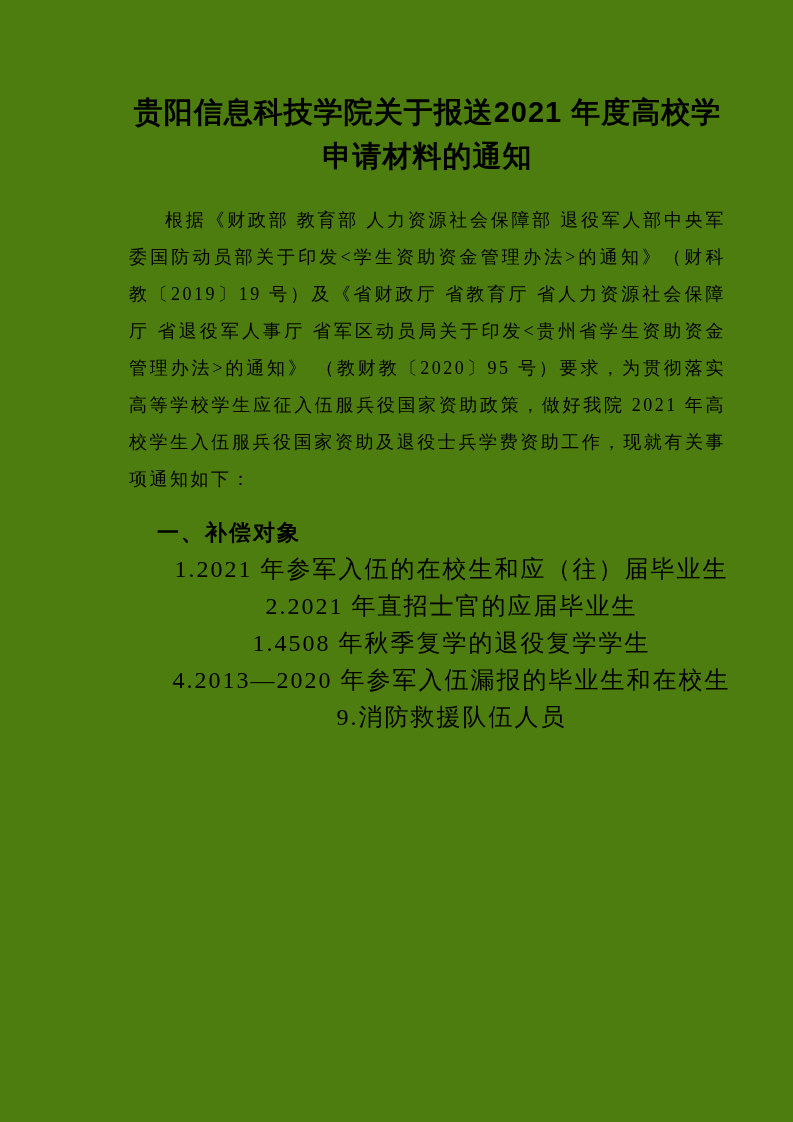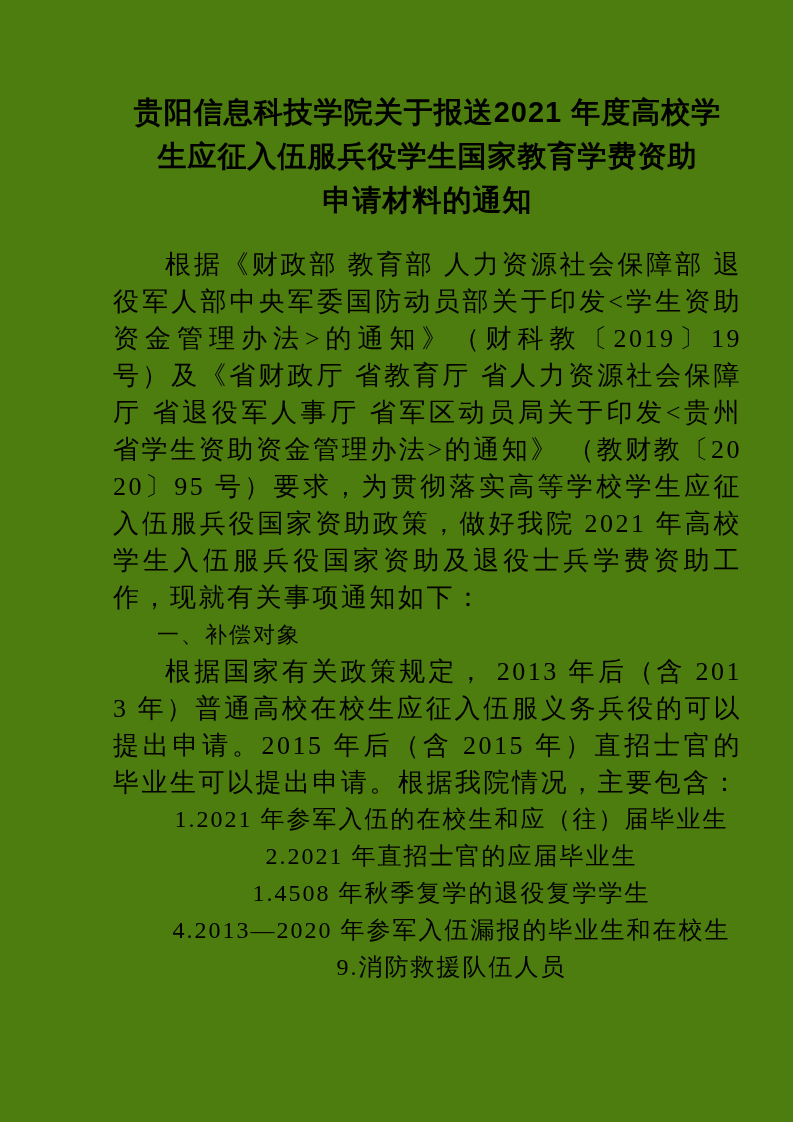--- a/index.html
+++ b/index.html
@@ -24,33 +24,33 @@
     font-size: 29px;
     line-height: 44px;
     text-align: center;
     letter-spacing: 1px;
     margin: 0 0 24px 0;
   }
   .doc-title .title-line {
     white-space: nowrap;
   }
   .para {
-    margin: 0;
-    font-size: 26px;
+    margin: 16px;
+    font-size: 18px;
     line-height: 37px;
     letter-spacing: 2.5px;
     text-align: justify;
     text-indent: 2em;
     word-break: break-all;
   }
   .heading {
     margin: 0;
     font-size: 22px;
     line-height: 37px;
-    font-weight: normal;
+    font-weight: bold;
     text-indent: 2em;
     letter-spacing: 2px;
     font-family: "Liberation Serif", "DejaVu Serif", serif;
   }
   .list-item {
     margin: 0;
     font-size: 24px;
     line-height: 37px;
     letter-spacing: 2px;
     text-indent: 2em;
@@ -58,29 +58,27 @@
     text-align: center;
   }
 </style>
 </head>
 <body>
 
 <div class="page">
 
   <h1 class="doc-title">
     <div class="title-line">贵阳信息科技学院关于报送2021 年度高校学</div>
-    <div class="title-line">生应征入伍服兵役学生国家教育学费资助</div>
     <div class="title-line">申请材料的通知</div>
   </h1>
 
   <p class="para">根据《财政部 教育部 人力资源社会保障部 退役军人部中央军委国防动员部关于印发&lt;学生资助资金管理办法&gt;的通知》（财科教〔2019〕19 号）及《省财政厅 省教育厅 省人力资源社会保障厅 省退役军人事厅 省军区动员局关于印发&lt;贵州省学生资助资金管理办法&gt;的通知》 （教财教〔2020〕95 号）要求，为贯彻落实高等学校学生应征入伍服兵役国家资助政策，做好我院 2021 年高校学生入伍服兵役国家资助及退役士兵学费资助工作，现就有关事项通知如下：</p>
 
   <h2 class="heading">一、补偿对象</h2>
 
-  <p class="para">根据国家有关政策规定， 2013 年后（含 2013 年）普通高校在校生应征入伍服义务兵役的可以提出申请。2015 年后（含 2015 年）直招士官的毕业生可以提出申请。根据我院情况，主要包含：</p>
 
   <p class="list-item">1.2021 年参军入伍的在校生和应（往）届毕业生</p>
   <p class="list-item">2.2021 年直招士官的应届毕业生</p>
   <p class="list-item">1.4508 年秋季复学的退役复学学生</p>
   <p class="list-item">4.2013—2020 年参军入伍漏报的毕业生和在校生</p>
   <p class="list-item">9.消防救援队伍人员</p>
 
 
 </div>
 

